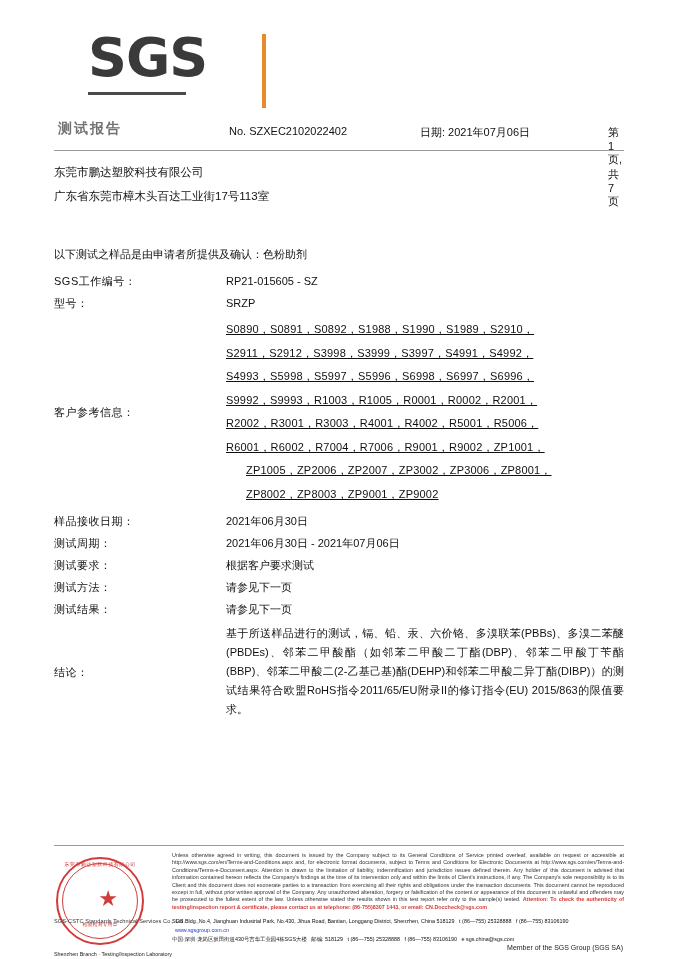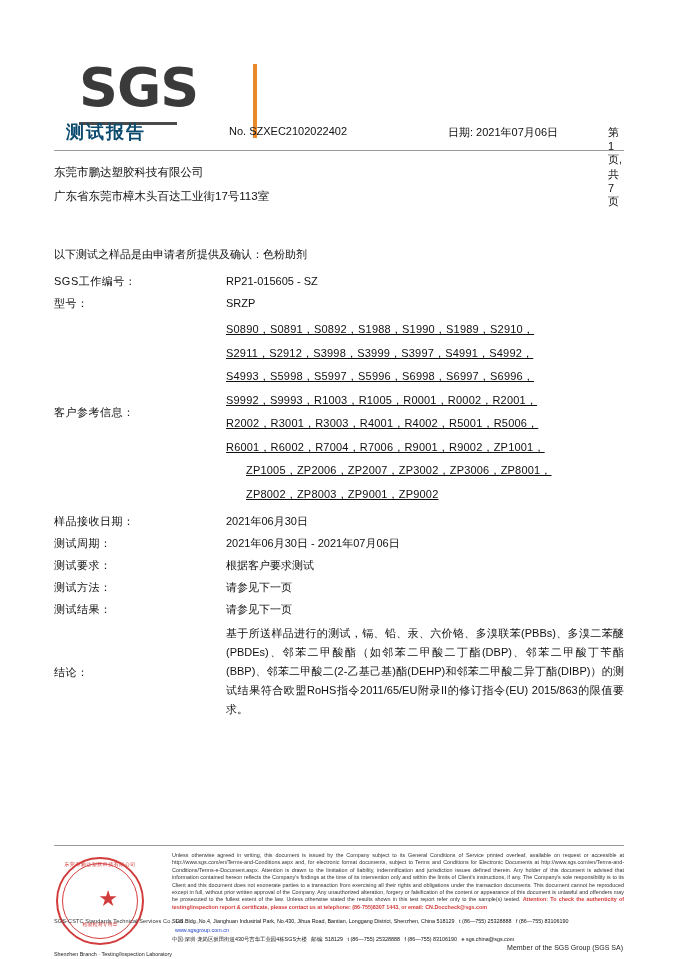--- a/index.html
+++ b/index.html
@@ -18,25 +18,24 @@
   .page {
     position: relative;
     width: 677px;
     height: 959px;
     box-sizing: border-box;
   }
 
   
   .logo-block {
     position: absolute;
-    left: 79px;
+    left: 88px;
     top: 30px;
     width: 200px;
     height: 70px;
-    margin-top: 30px;
   }
   .logo-text {
     font-family: "DejaVu Sans", sans-serif;
     font-weight: bold;
     font-size: 54px;
     letter-spacing: -1px;
     color: #3a3a3a;
     line-height: 56px;
     position: absolute;
     left: 0;
@@ -62,41 +61,40 @@
   
   .title-row {
     position: absolute;
     left: 54px;
     top: 122px;
     width: 570px;
     height: 24px;
   }
   .doc-title {
     position: absolute;
-    left: 12px;
+    left: 4px;
     top: -2px;
-    font-size: 18px;
+    font-size: 14px;
     font-weight: bold;
     letter-spacing: 2px;
-    color: #0c4a6e;
+    color: #737373;
   }
   .doc-no {
     position: absolute;
     left: 175px;
     top: 3px;
     font-size: 11px;
     color: #111;
   }
   .doc-date {
     position: absolute;
     left: 366px;
     top: 3px;
     font-size: 11px;
     color: #111;
-    margin-left: 28px;
   }
   .doc-page {
     position: absolute;
     left: 516px;
     top: 3px;
     font-size: 11px;
     color: #111;
     margin-left: 38px;
   }
   .title-rule {

